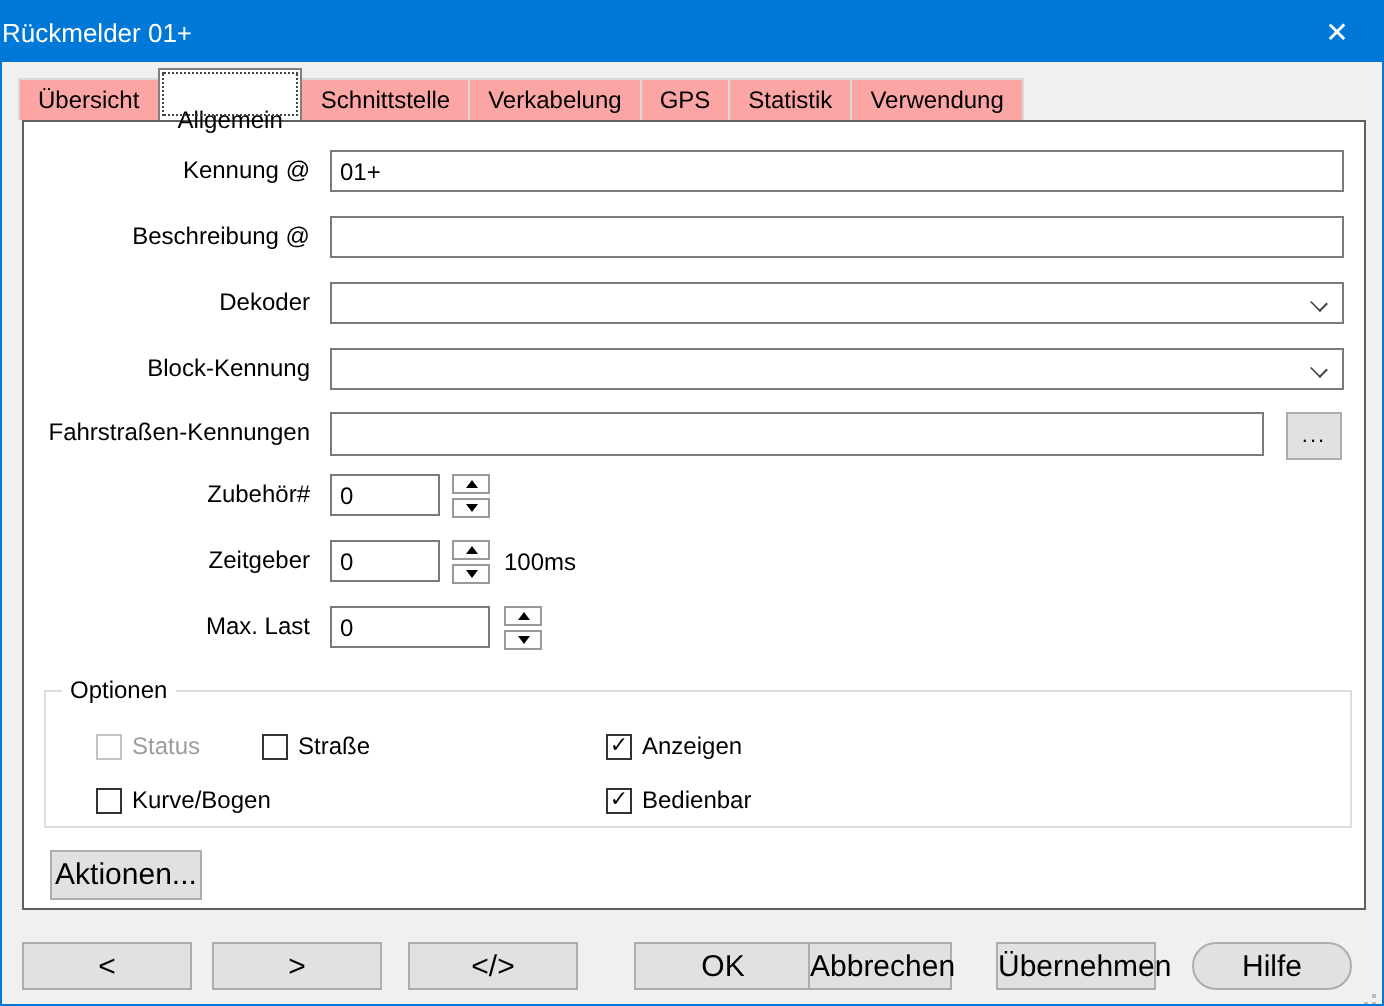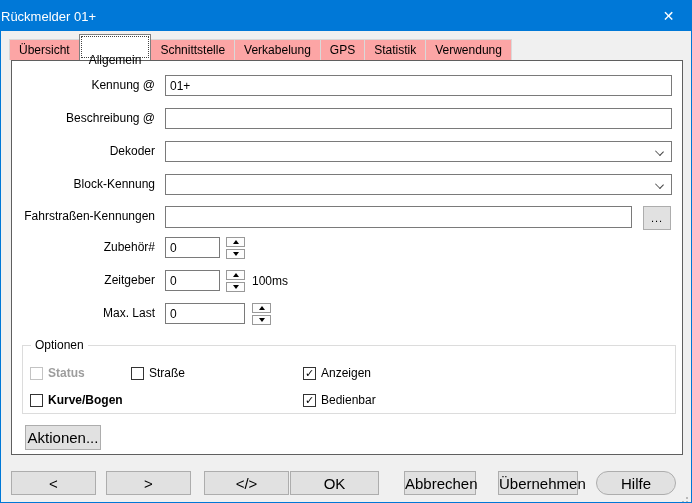--- a/index.html
+++ b/index.html
@@ -160,41 +160,41 @@
     margin-right: 5px;
     font-size: 11px; line-height: 11px;
     text-align: center;
     color: #000;
     font-weight: bold;
   }
   .cbx.disabled .box { border-color: #c3c3c3; }
   .cbx.disabled .lbl { color: #9d9d9d; }
   .cb-r1 { top: 20px; }
   .cb-r2 { top: 47px; }
-  .cb-c1 { left: 7px; font-weight: bold; }
+  .cb-c1 { left: 25px; }
   .cb-c2 { left: 108px; }
   .cb-c3 { left: 280px; }
   
   .btn {
     background: #e1e1e1;
     border: 1px solid #adadad;
     font-family: "Liberation Sans", sans-serif;
     font-size: 15px;
     color: #000;
     text-align: center;
   }
   .actions-btn {
     position: absolute; left: 13px; top: 364px;
     width: 76px; height: 25px;
   }
   .footer-btn { position: absolute; top: 470px; height: 24px; }
   .fb-prev  { left: 10px;  width: 85px; }
   .fb-next  { left: 105px; width: 85px; }
   .fb-code  { left: 203px; width: 85px; }
-  .fb-ok    { left: 289px; width: 89px; }
+  .fb-ok    { left: 316px; width: 89px; }
   .fb-abort { left: 403px; width: 72px; }
   .fb-apply { left: 497px; width: 80px; }
   .fb-help  { left: 595px; width: 80px; border-radius: 12px; }
   
   .grip {
     position: absolute; right: 3px; bottom: 3px;
     width: 2px; height: 2px; background: #b9b9b9;
     box-shadow: -4px 4px 0 #b9b9b9, 0 4px 0 #b9b9b9, -8px 8px 0 #b9b9b9, -4px 8px 0 #b9b9b9, 0 8px 0 #b9b9b9;
   }
 </style>

